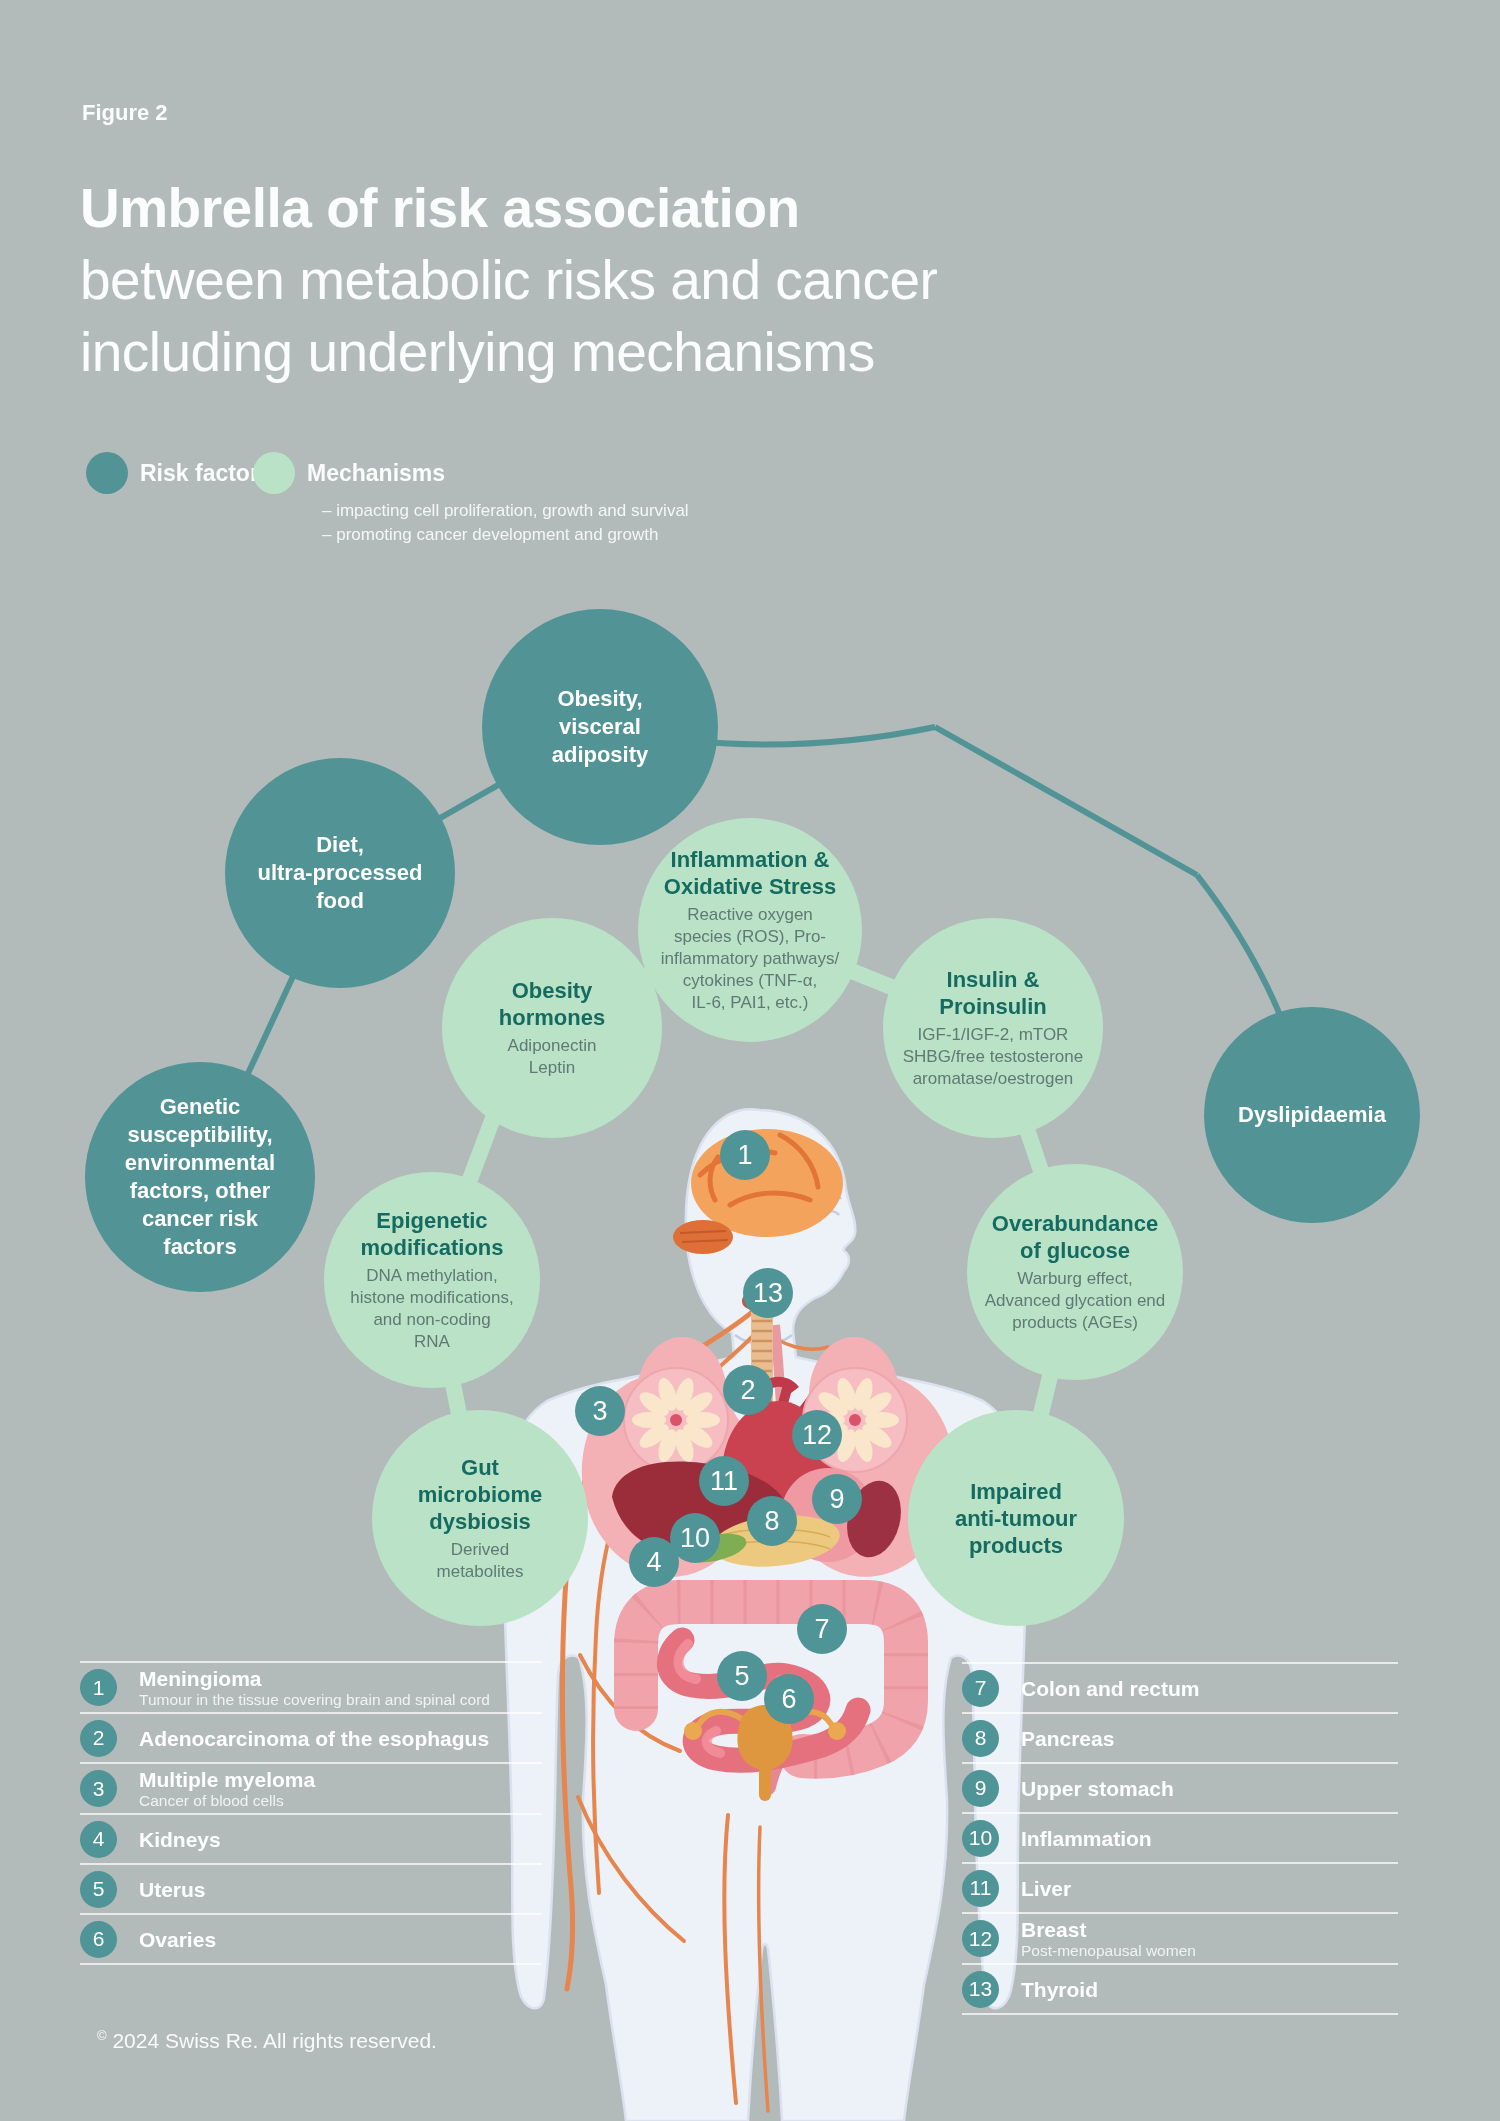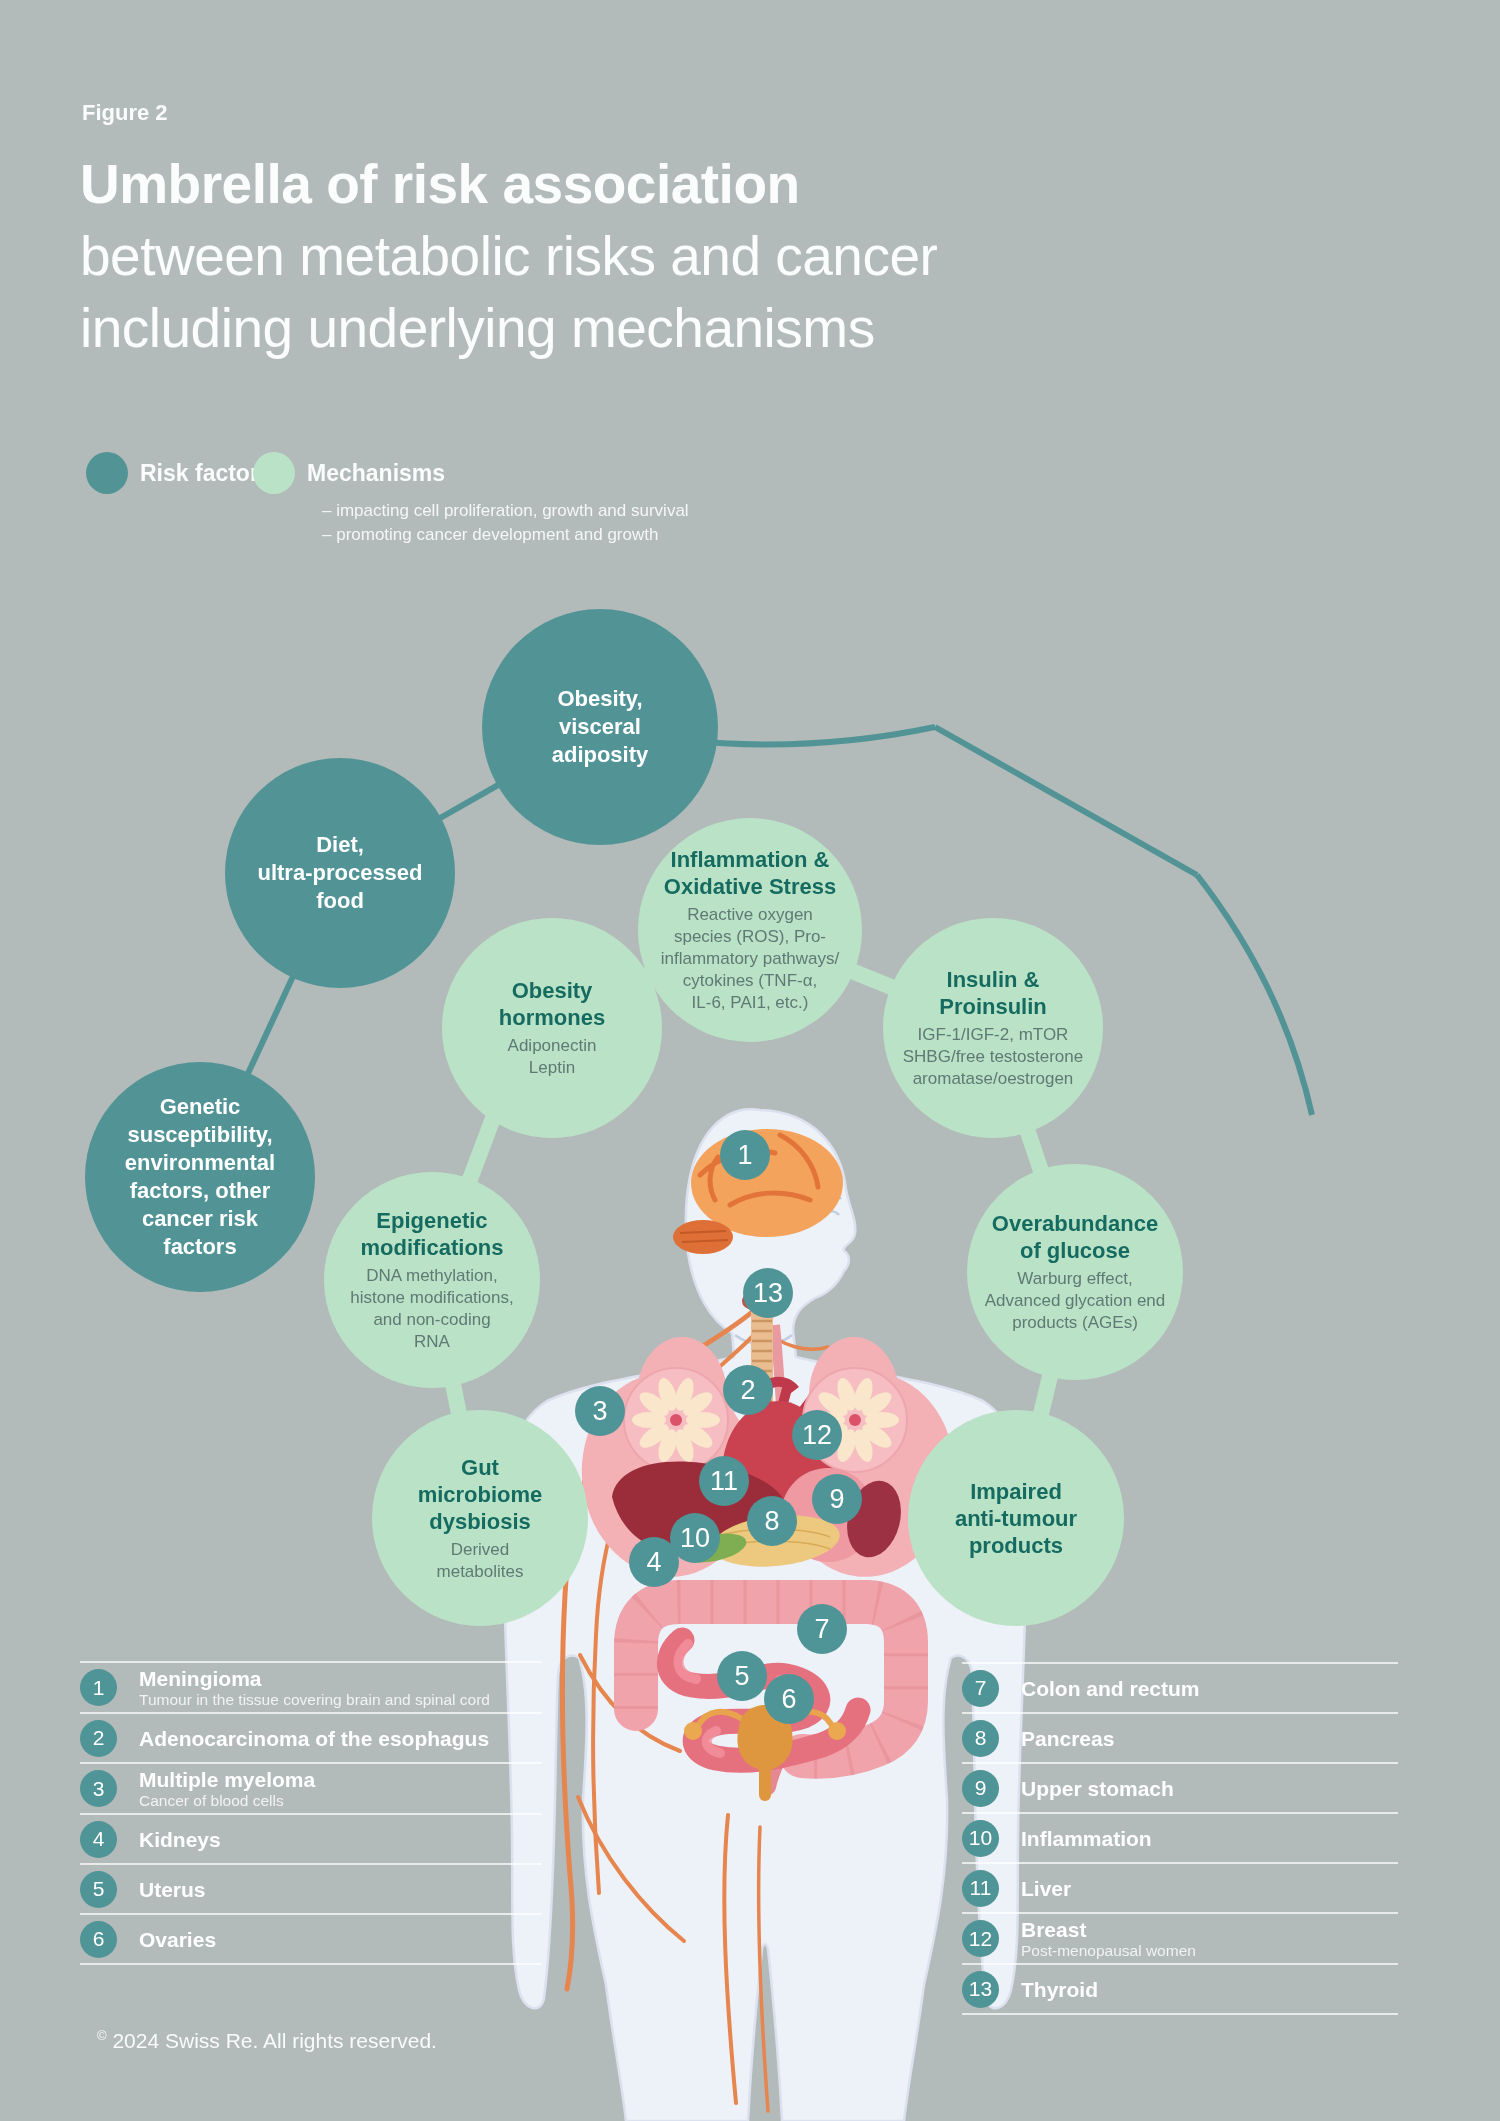--- a/index.html
+++ b/index.html
@@ -4,21 +4,21 @@
 <style>
   html,body{margin:0;padding:0;}
   .page{
     position:relative; width:1500px; height:2121px; overflow:hidden;
     background:#b3bbba; font-family:"Liberation Sans", sans-serif;
   }
   .abs{position:absolute;}
   
   .figure-label{left:82px; top:100px; font-size:22px; font-weight:bold; color:#fafcfb;}
   .title{left:80px; top:148px; width:1200px; color:#fbfdfc; line-height:72px;}
-  .title .t-bold{font-size:55px; font-weight:bold; letter-spacing:-0.5px;}
+  .title .t-bold{font-size:55px; font-weight:bold; letter-spacing:-0.5px;margin-top:24px;}
   .title .t-light{font-size:55px; font-weight:300; letter-spacing:-0.5px;}
   
   .legend-dot{width:42px;height:42px;border-radius:50%;}
   .dot-risk{left:86px; top:452px; background:#529496;}
   .dot-mech{left:253px; top:452px; background:#bae2c7;}
   .legend-label{font-size:23px; font-weight:bold; color:#fbfdfc; line-height:42px;}
   .lbl-risk{left:140px; top:452px;}
   .lbl-mech{left:307px; top:452px;}
   .legend-notes{left:322px; top:499px; font-size:17px; line-height:24px; color:rgba(253,255,254,0.88);}
   
@@ -221,20 +221,21 @@
 adiposity</div>
   <div class="abs circle risk c-diet">Diet,
 ultra-processed
 food</div>
   <div class="abs circle risk c-genetic">Genetic
 susceptibility,
 environmental
 factors, other
 cancer risk
 factors</div>
+  <div class="abs circle risk c-dyslip">Dyslipidaemia</div>
 
   <div class="abs circle mech c-inflammation">
     <div class="mech-heading">Inflammation &amp;
 Oxidative Stress</div>
     <div class="mech-sub">Reactive oxygen
 species (ROS), Pro-
 inflammatory pathways/
 cytokines (TNF-α,
 IL-6, PAI1, etc.)</div>
   </div>

